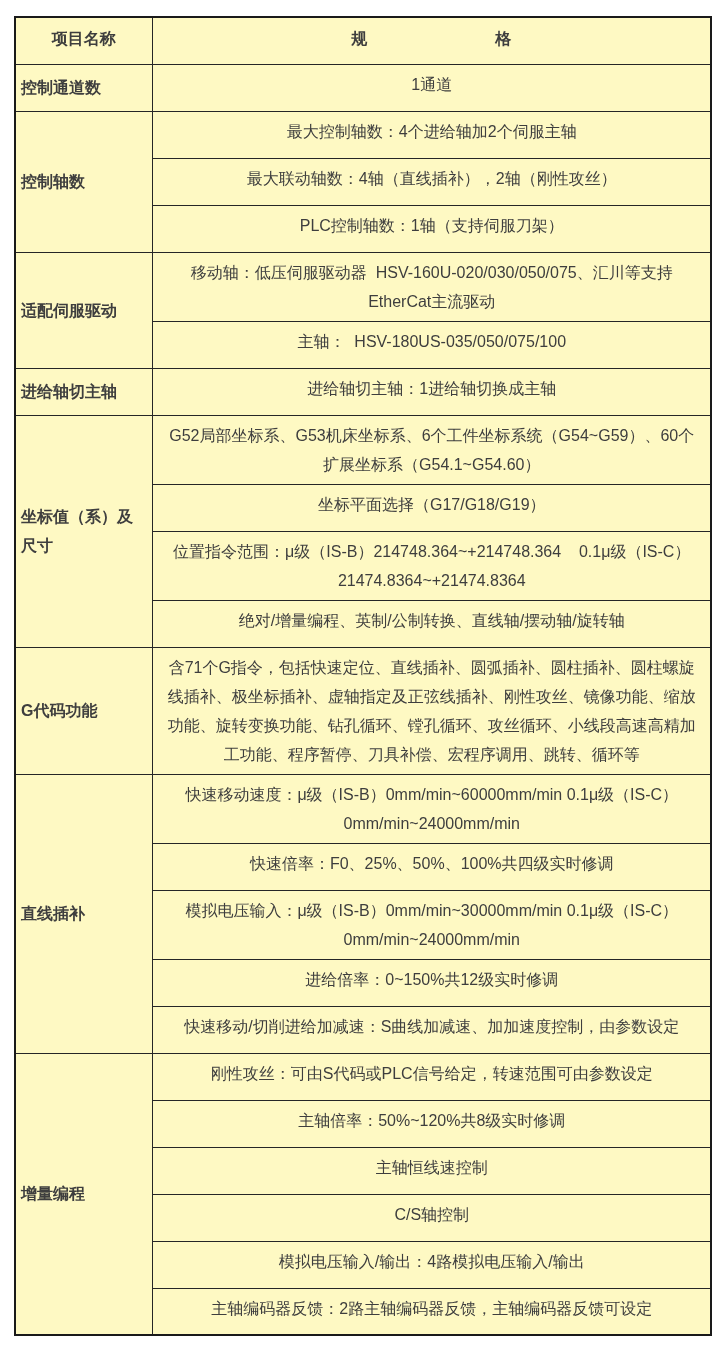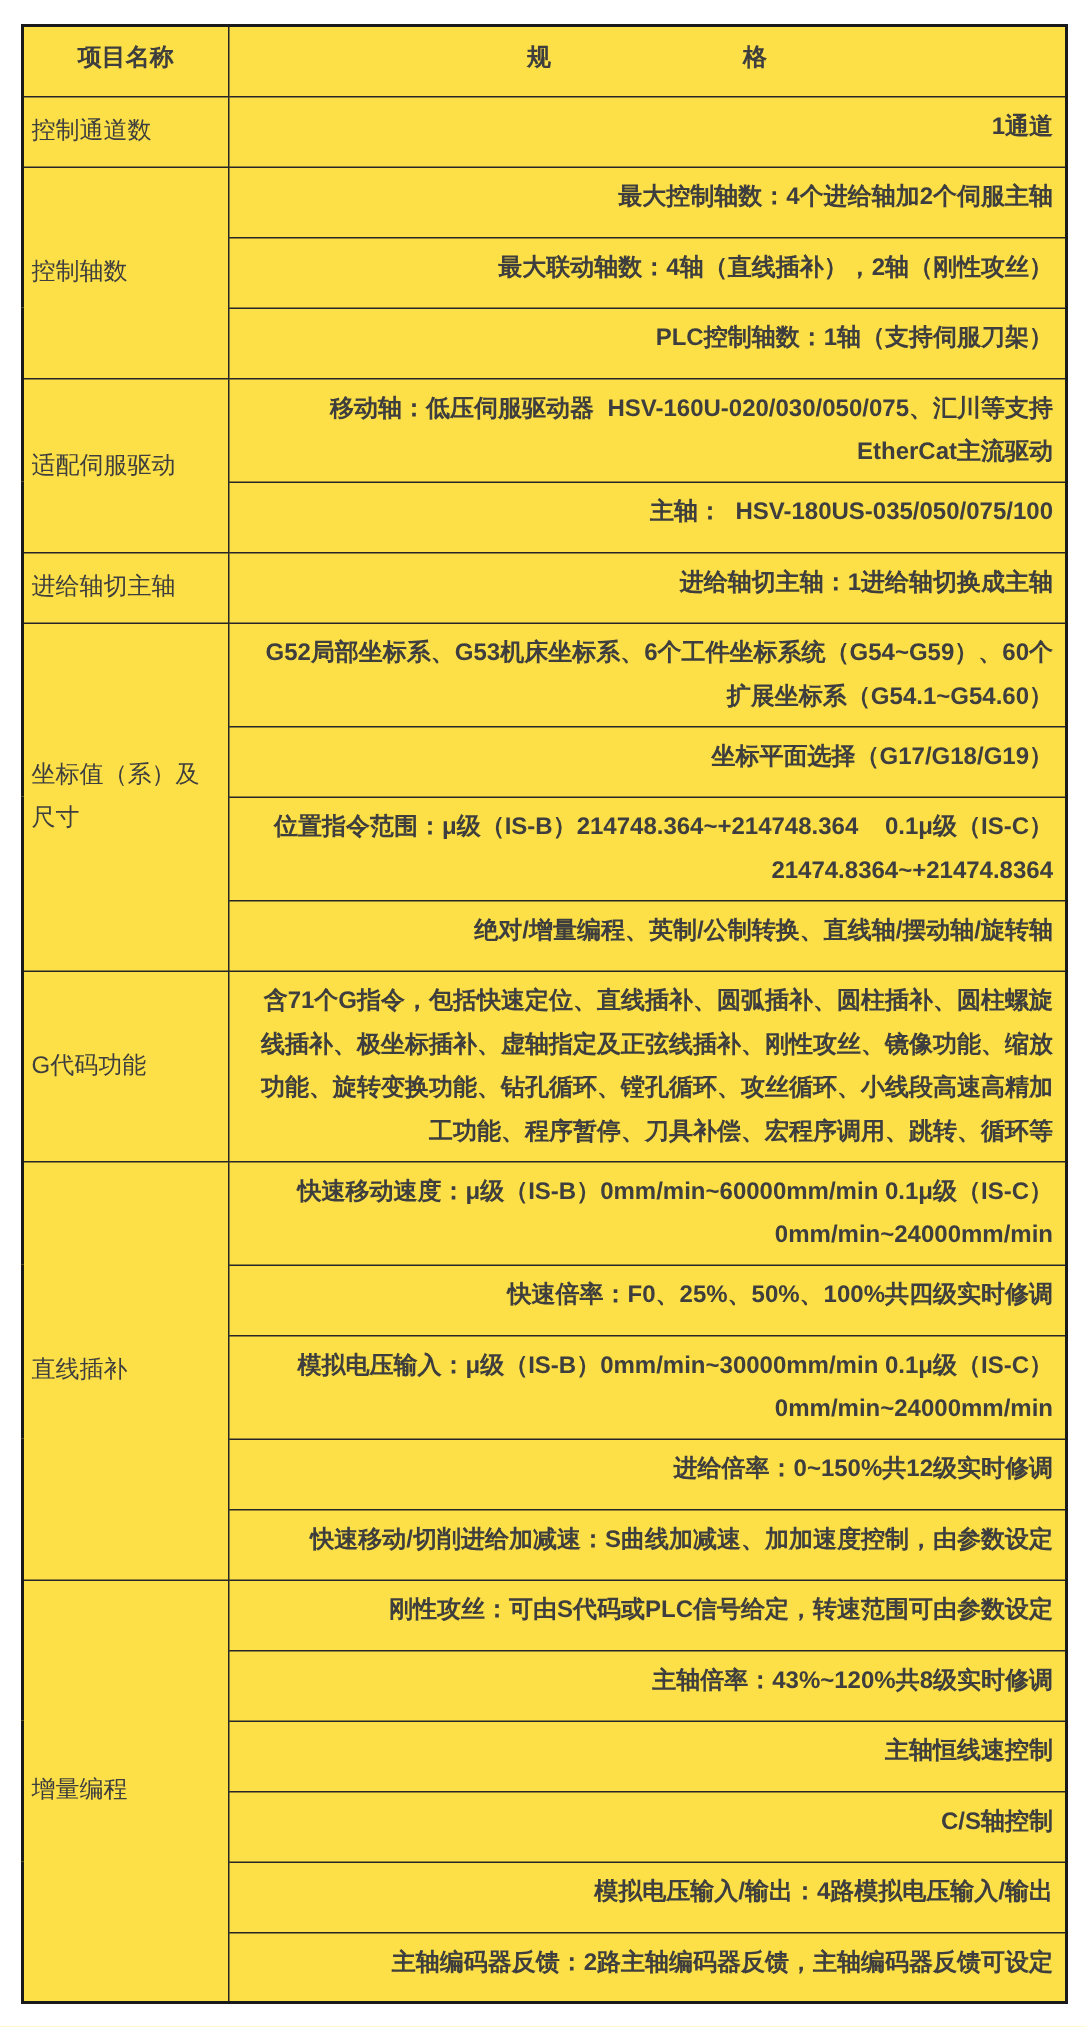--- a/index.html
+++ b/index.html
@@ -14,51 +14,51 @@
     font-family: "Liberation Sans", "DejaVu Sans", sans-serif;
   }
   table.spec-table {
     position: absolute;
     left: 14px;
     top: 16px;
     width: 696px;
     border-collapse: collapse;
     table-layout: fixed;
     border: 2px solid #1a1a1a;
-    background: #fde047;
+    background: #fef9c3;
   }
   .spec-table th,
   .spec-table td {
     border: 1px solid #262626;
     font-size: 16px;
     line-height: 29px;
     color: #3e3e3e;
     overflow: hidden;
   }
   .spec-table tr {
     height: 47px; 
   }
   .spec-table th {
     font-weight: 700;
     vertical-align: top;
     text-align: center;
     padding: 6px 4px 4px 4px;
     white-space: pre-wrap;
   }
   .spec-table td.label-cell {
-    font-weight: 400;
+    font-weight: 700;
     vertical-align: middle;
     text-align: left;
     padding: 4px 4px 4px 5px;
     word-break: break-word;
   }
   .spec-table td.spec-cell {
-    font-weight: 700;
+    font-weight: 400;
     vertical-align: top;
-    text-align: right;
+    text-align: center;
     padding: 5px 8px 5px 9px;
     white-space: pre-wrap;
     word-break: break-word;
   }
 </style>
 </head>
 <body>
 
 <table class="spec-table">
   <colgroup>
@@ -135,21 +135,21 @@
     </tr>
     <tr>
       <td class="spec-cell">快速移动/切削进给加减速：S曲线加减速、加加速度控制，由参数设定</td>
     </tr>
 
     <tr>
       <td class="label-cell" rowspan="6">增量编程</td>
       <td class="spec-cell">刚性攻丝：可由S代码或PLC信号给定，转速范围可由参数设定</td>
     </tr>
     <tr>
-      <td class="spec-cell">主轴倍率：43%~120%共8级实时修调</td>
+      <td class="spec-cell">主轴倍率：50%~120%共8级实时修调</td>
     </tr>
     <tr>
       <td class="spec-cell">主轴恒线速控制</td>
     </tr>
     <tr>
       <td class="spec-cell">C/S轴控制</td>
     </tr>
     <tr>
       <td class="spec-cell">模拟电压输入/输出：4路模拟电压输入/输出</td>
     </tr>

